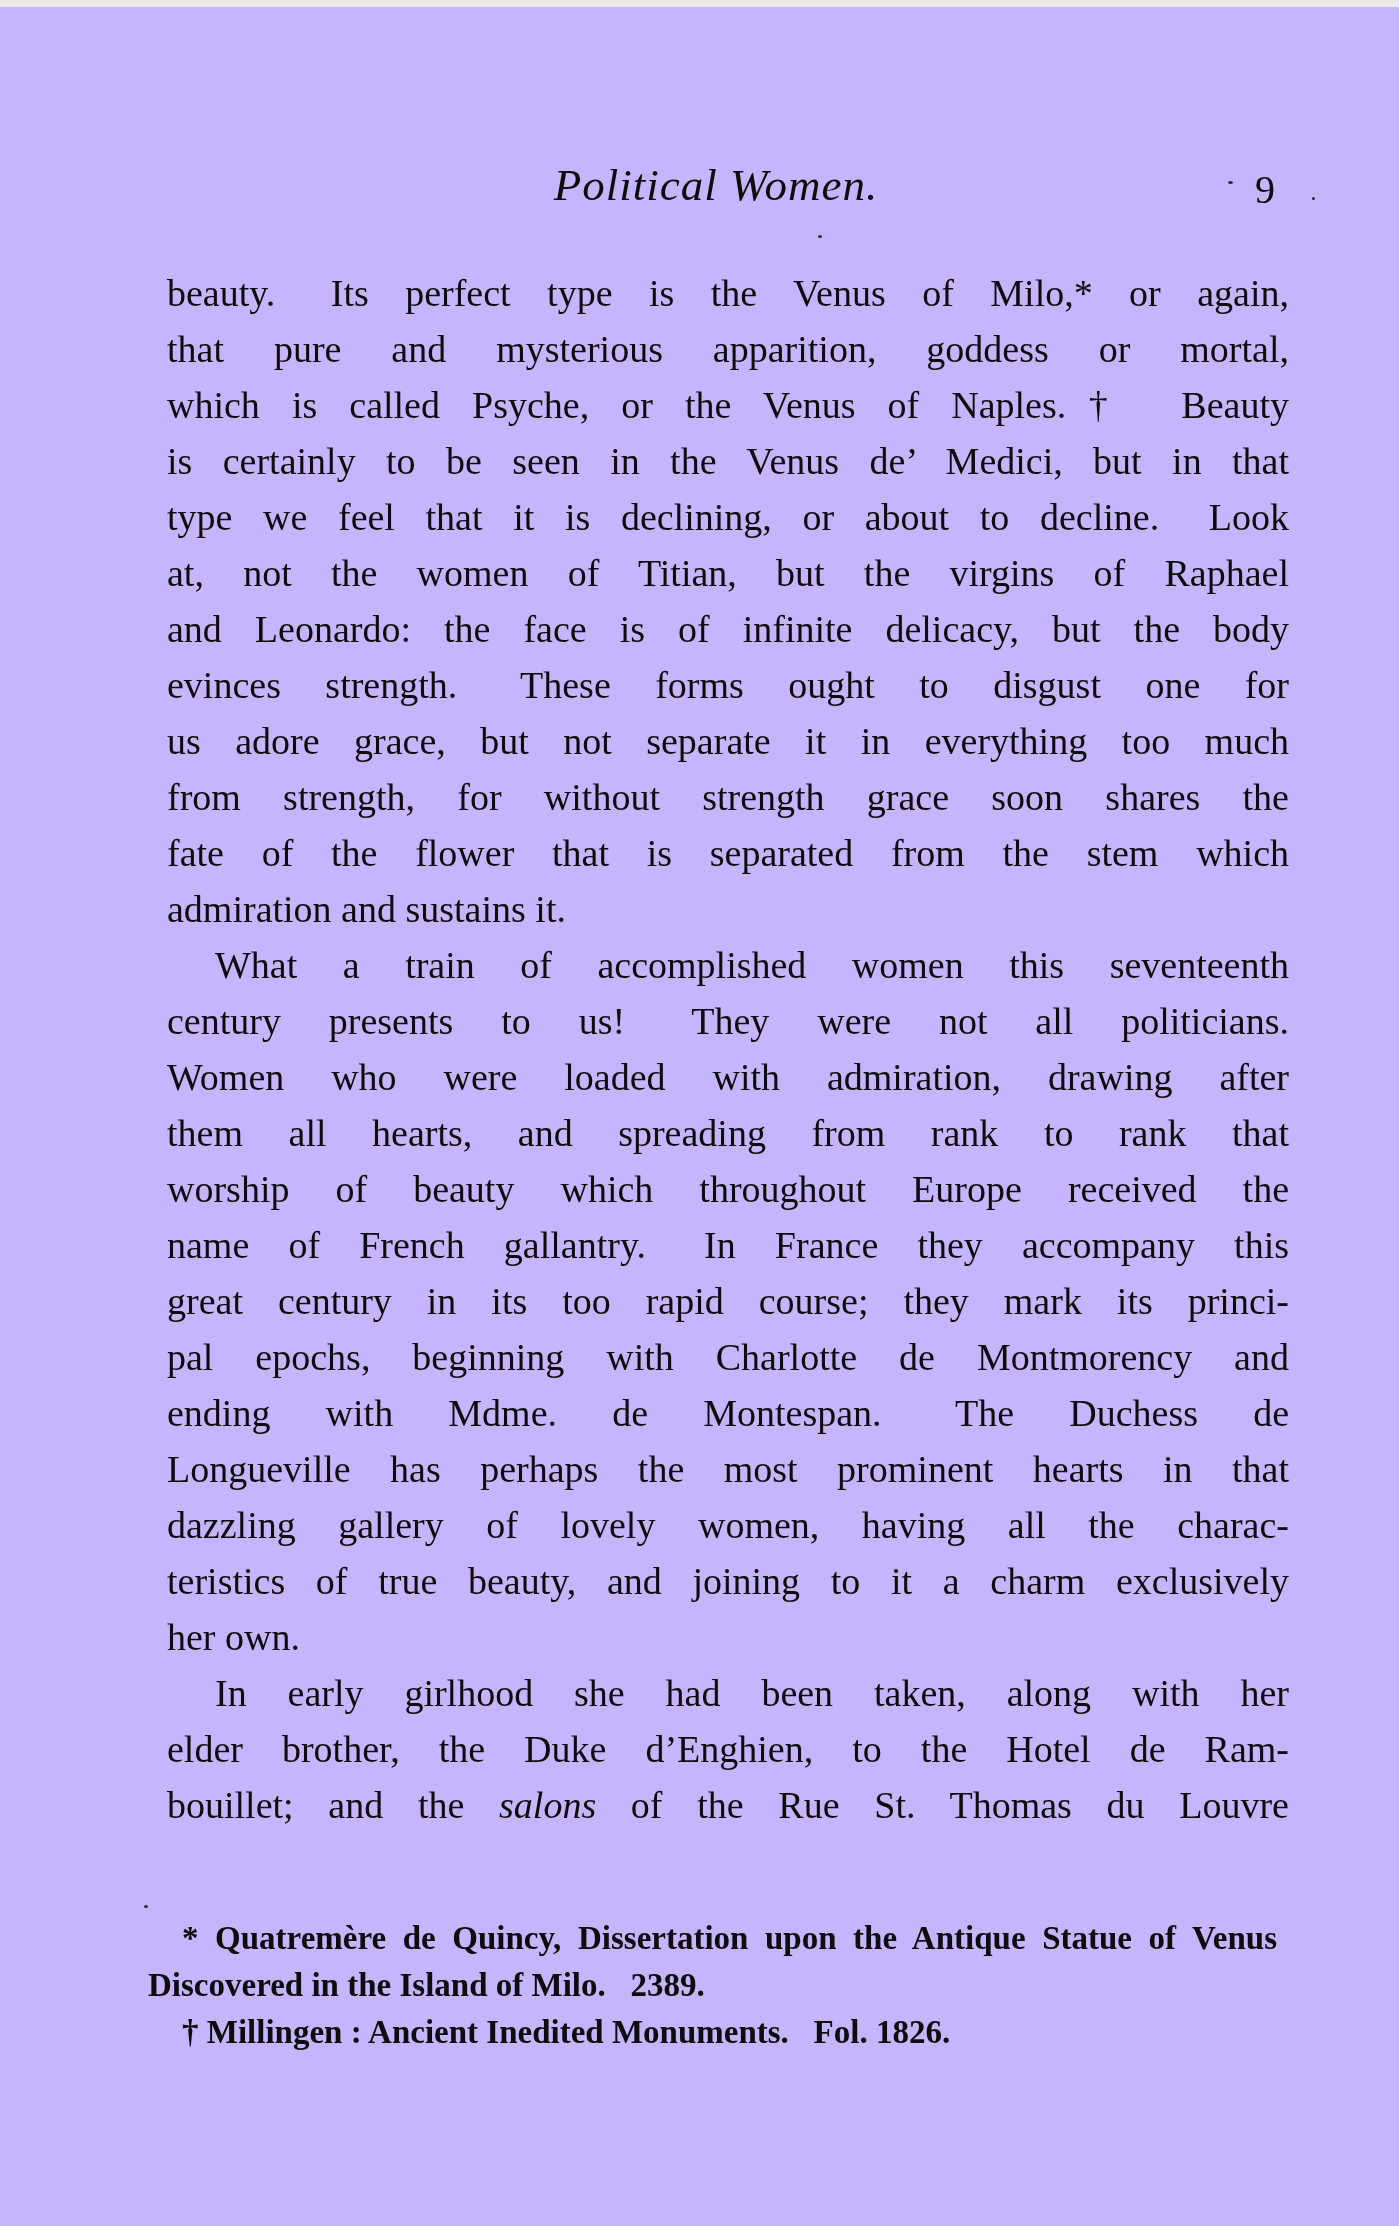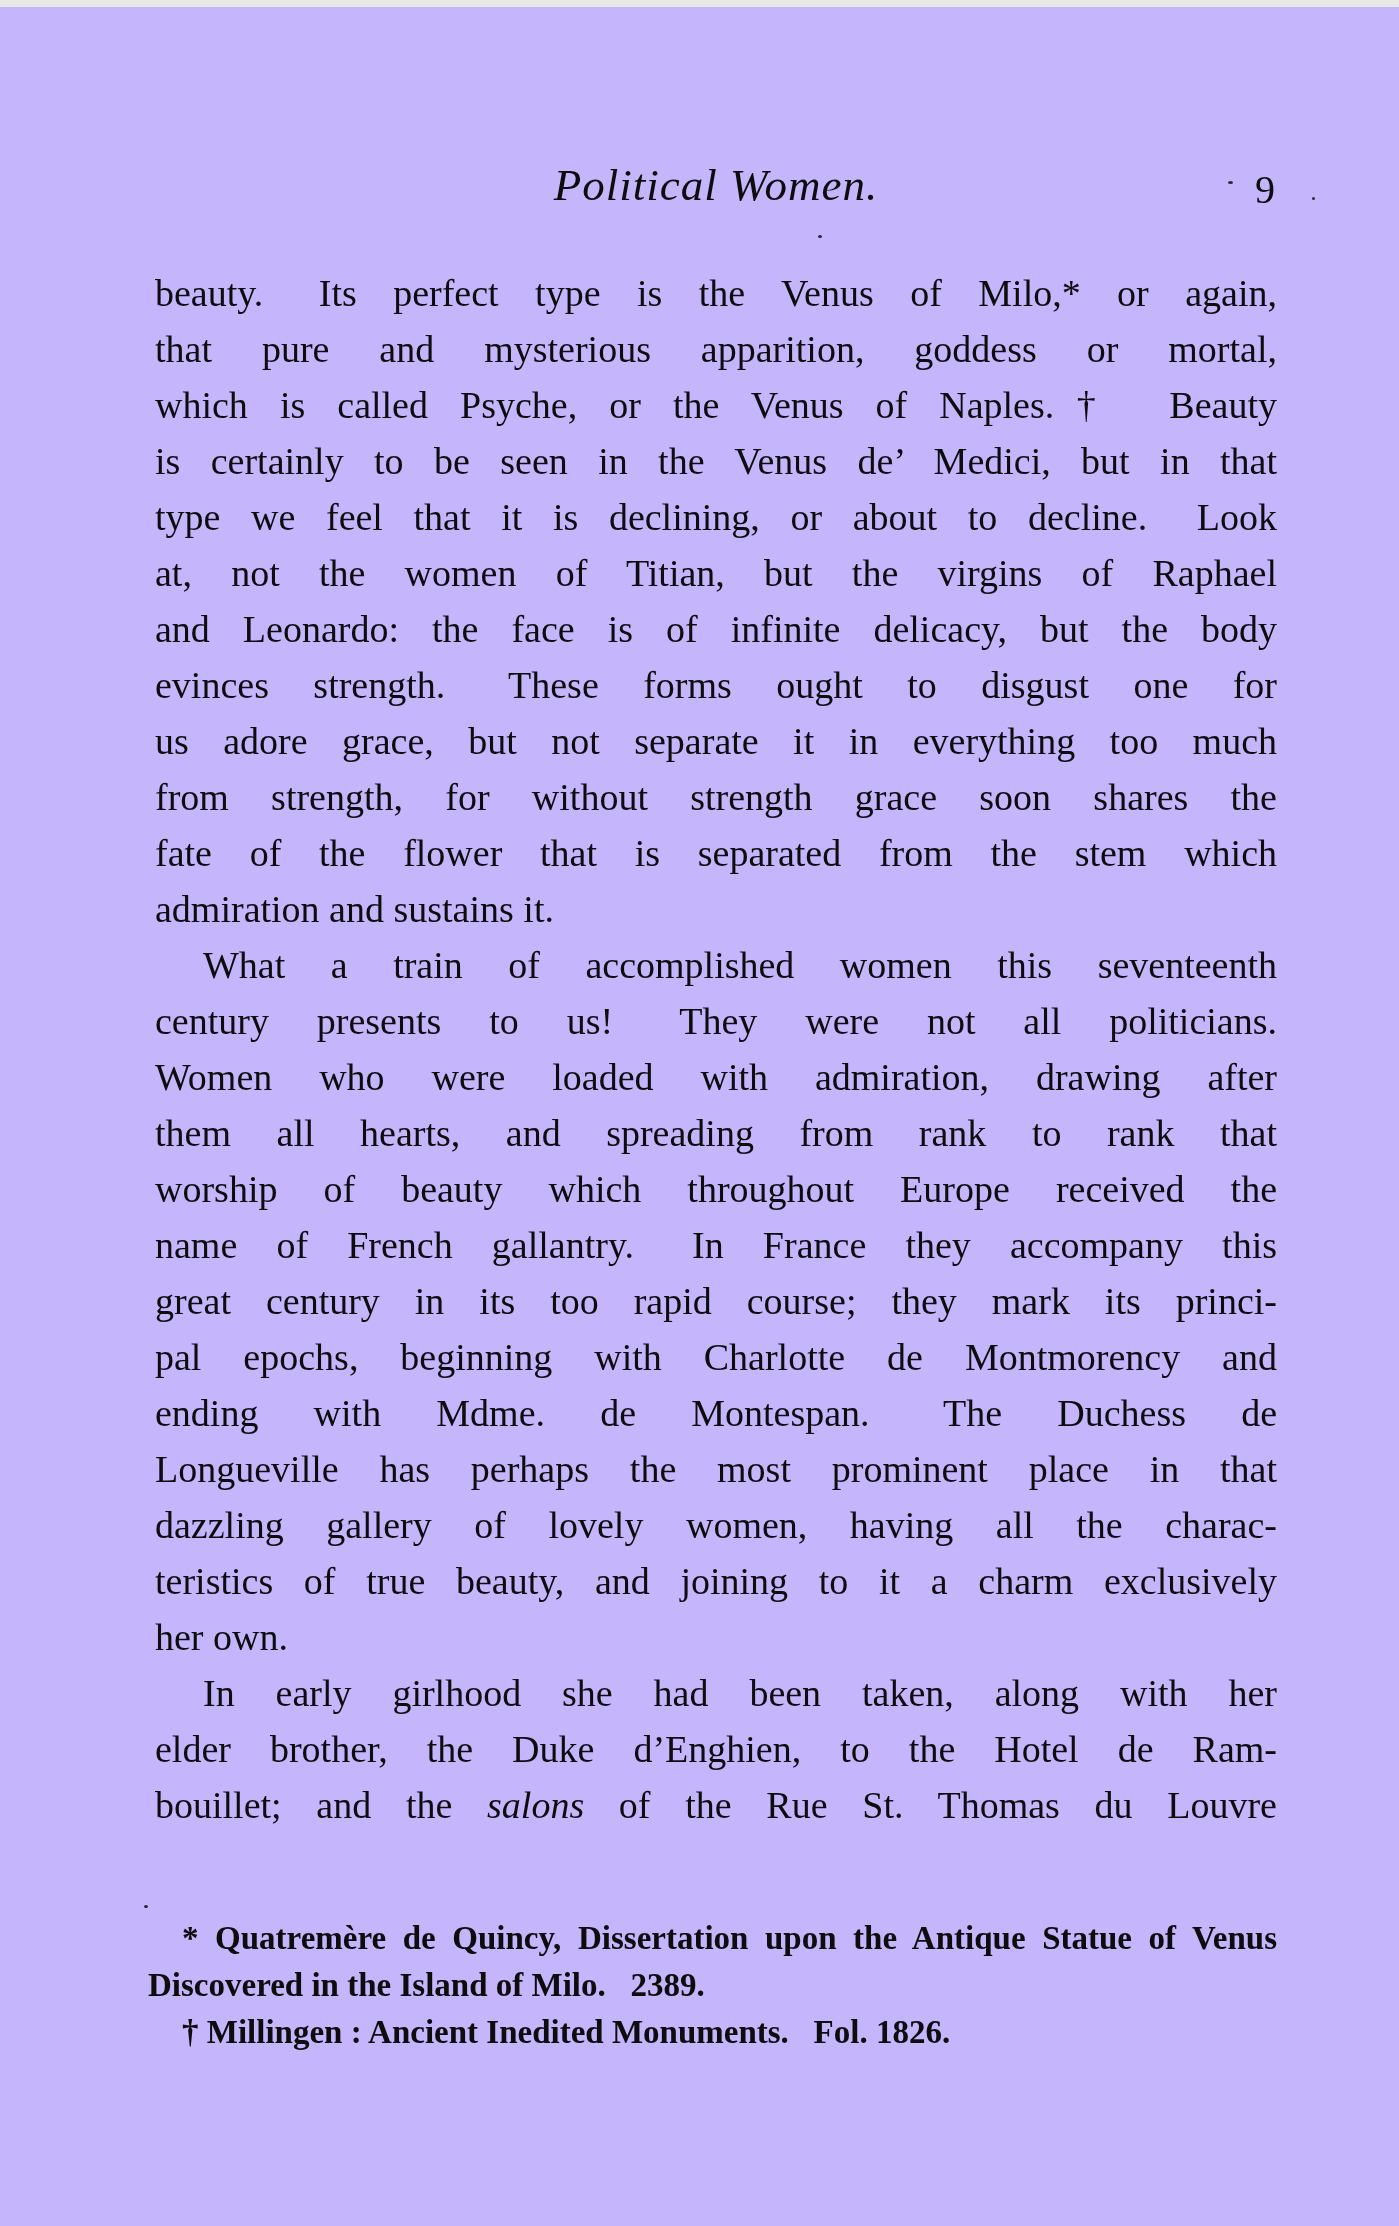--- a/index.html
+++ b/index.html
@@ -33,21 +33,21 @@
     position: absolute;
     right: 2px;
     top: 10px;
     font-size: 40px;
     line-height: 50px;
   }
   
   .body-block {
     position: absolute;
     top: 258px;
-    left: 155px;
+    left: 167px;
     width: 1122px;
   }
   .paragraph { margin: 0; }
   .line {
     display: block;
     font-size: 38px;
     line-height: 56px;
     height: 56px;
     text-align: justify;
     text-align-last: justify;
@@ -119,21 +119,21 @@
       <div class="paragraph">
         <div class="line indented"><span>What a train of accomplished women this seventeenth</span></div>
         <div class="line"><span>century presents to us!  They were not all politicians.</span></div>
         <div class="line"><span>Women who were loaded with admiration, drawing after</span></div>
         <div class="line"><span>them all hearts, and spreading from rank to rank that</span></div>
         <div class="line"><span>worship of beauty which throughout Europe received the</span></div>
         <div class="line"><span>name of French gallantry.  In France they accompany this</span></div>
         <div class="line"><span>great century in its too rapid course; they mark its princi-</span></div>
         <div class="line"><span>pal epochs, beginning with Charlotte de Montmorency and</span></div>
         <div class="line"><span>ending with Mdme. de Montespan.  The Duchess de</span></div>
-        <div class="line"><span>Longueville has perhaps the most prominent place in that</span></div>
+        <div class="line"><span>Longueville has perhaps the most prominent hearts in that</span></div>
         <div class="line"><span>dazzling gallery of lovely women, having all the charac-</span></div>
         <div class="line"><span>teristics of true beauty, and joining to it a charm exclusively</span></div>
         <div class="line align-left"><span>her own.</span></div>
       </div>
       <div class="paragraph">
         <div class="line indented"><span>In early girlhood she had been taken, along with her</span></div>
         <div class="line"><span>elder brother, the Duke d’Enghien, to the Hotel de Ram-</span></div>
         <div class="line"><span>bouillet; and the </span><span class="italic">salons</span><span> of the Rue St. Thomas du Louvre</span></div>
       </div>
     </div>

